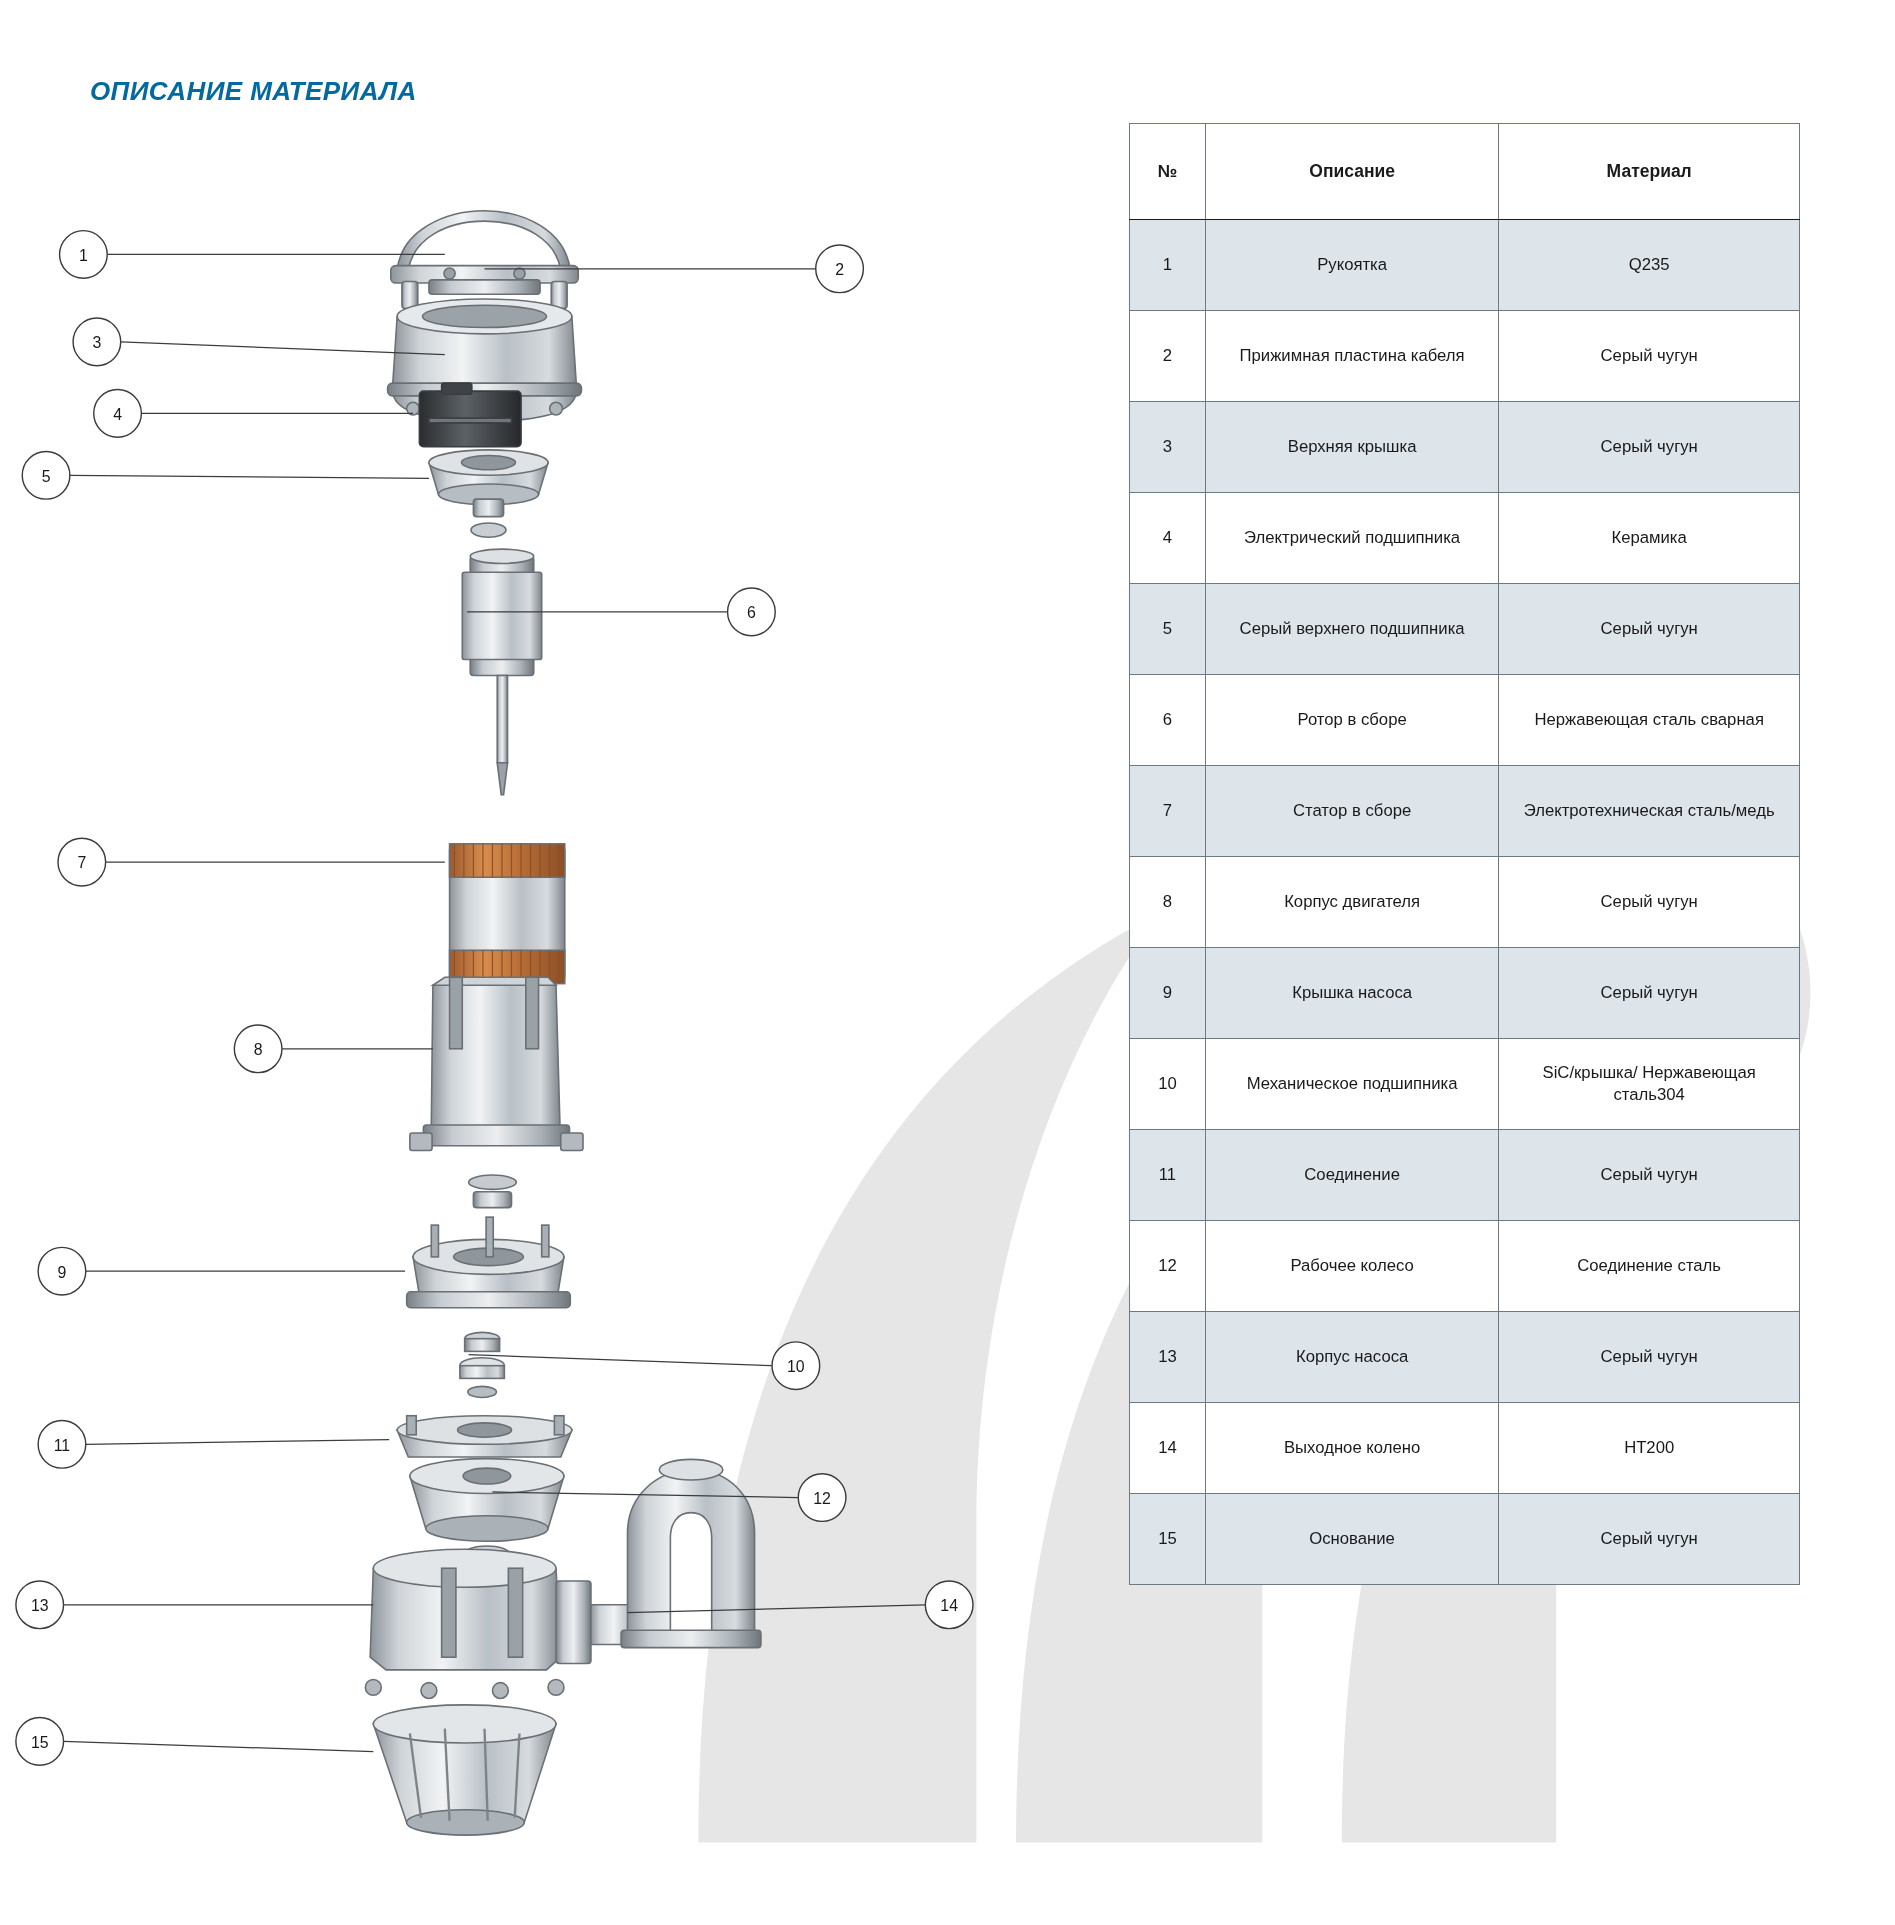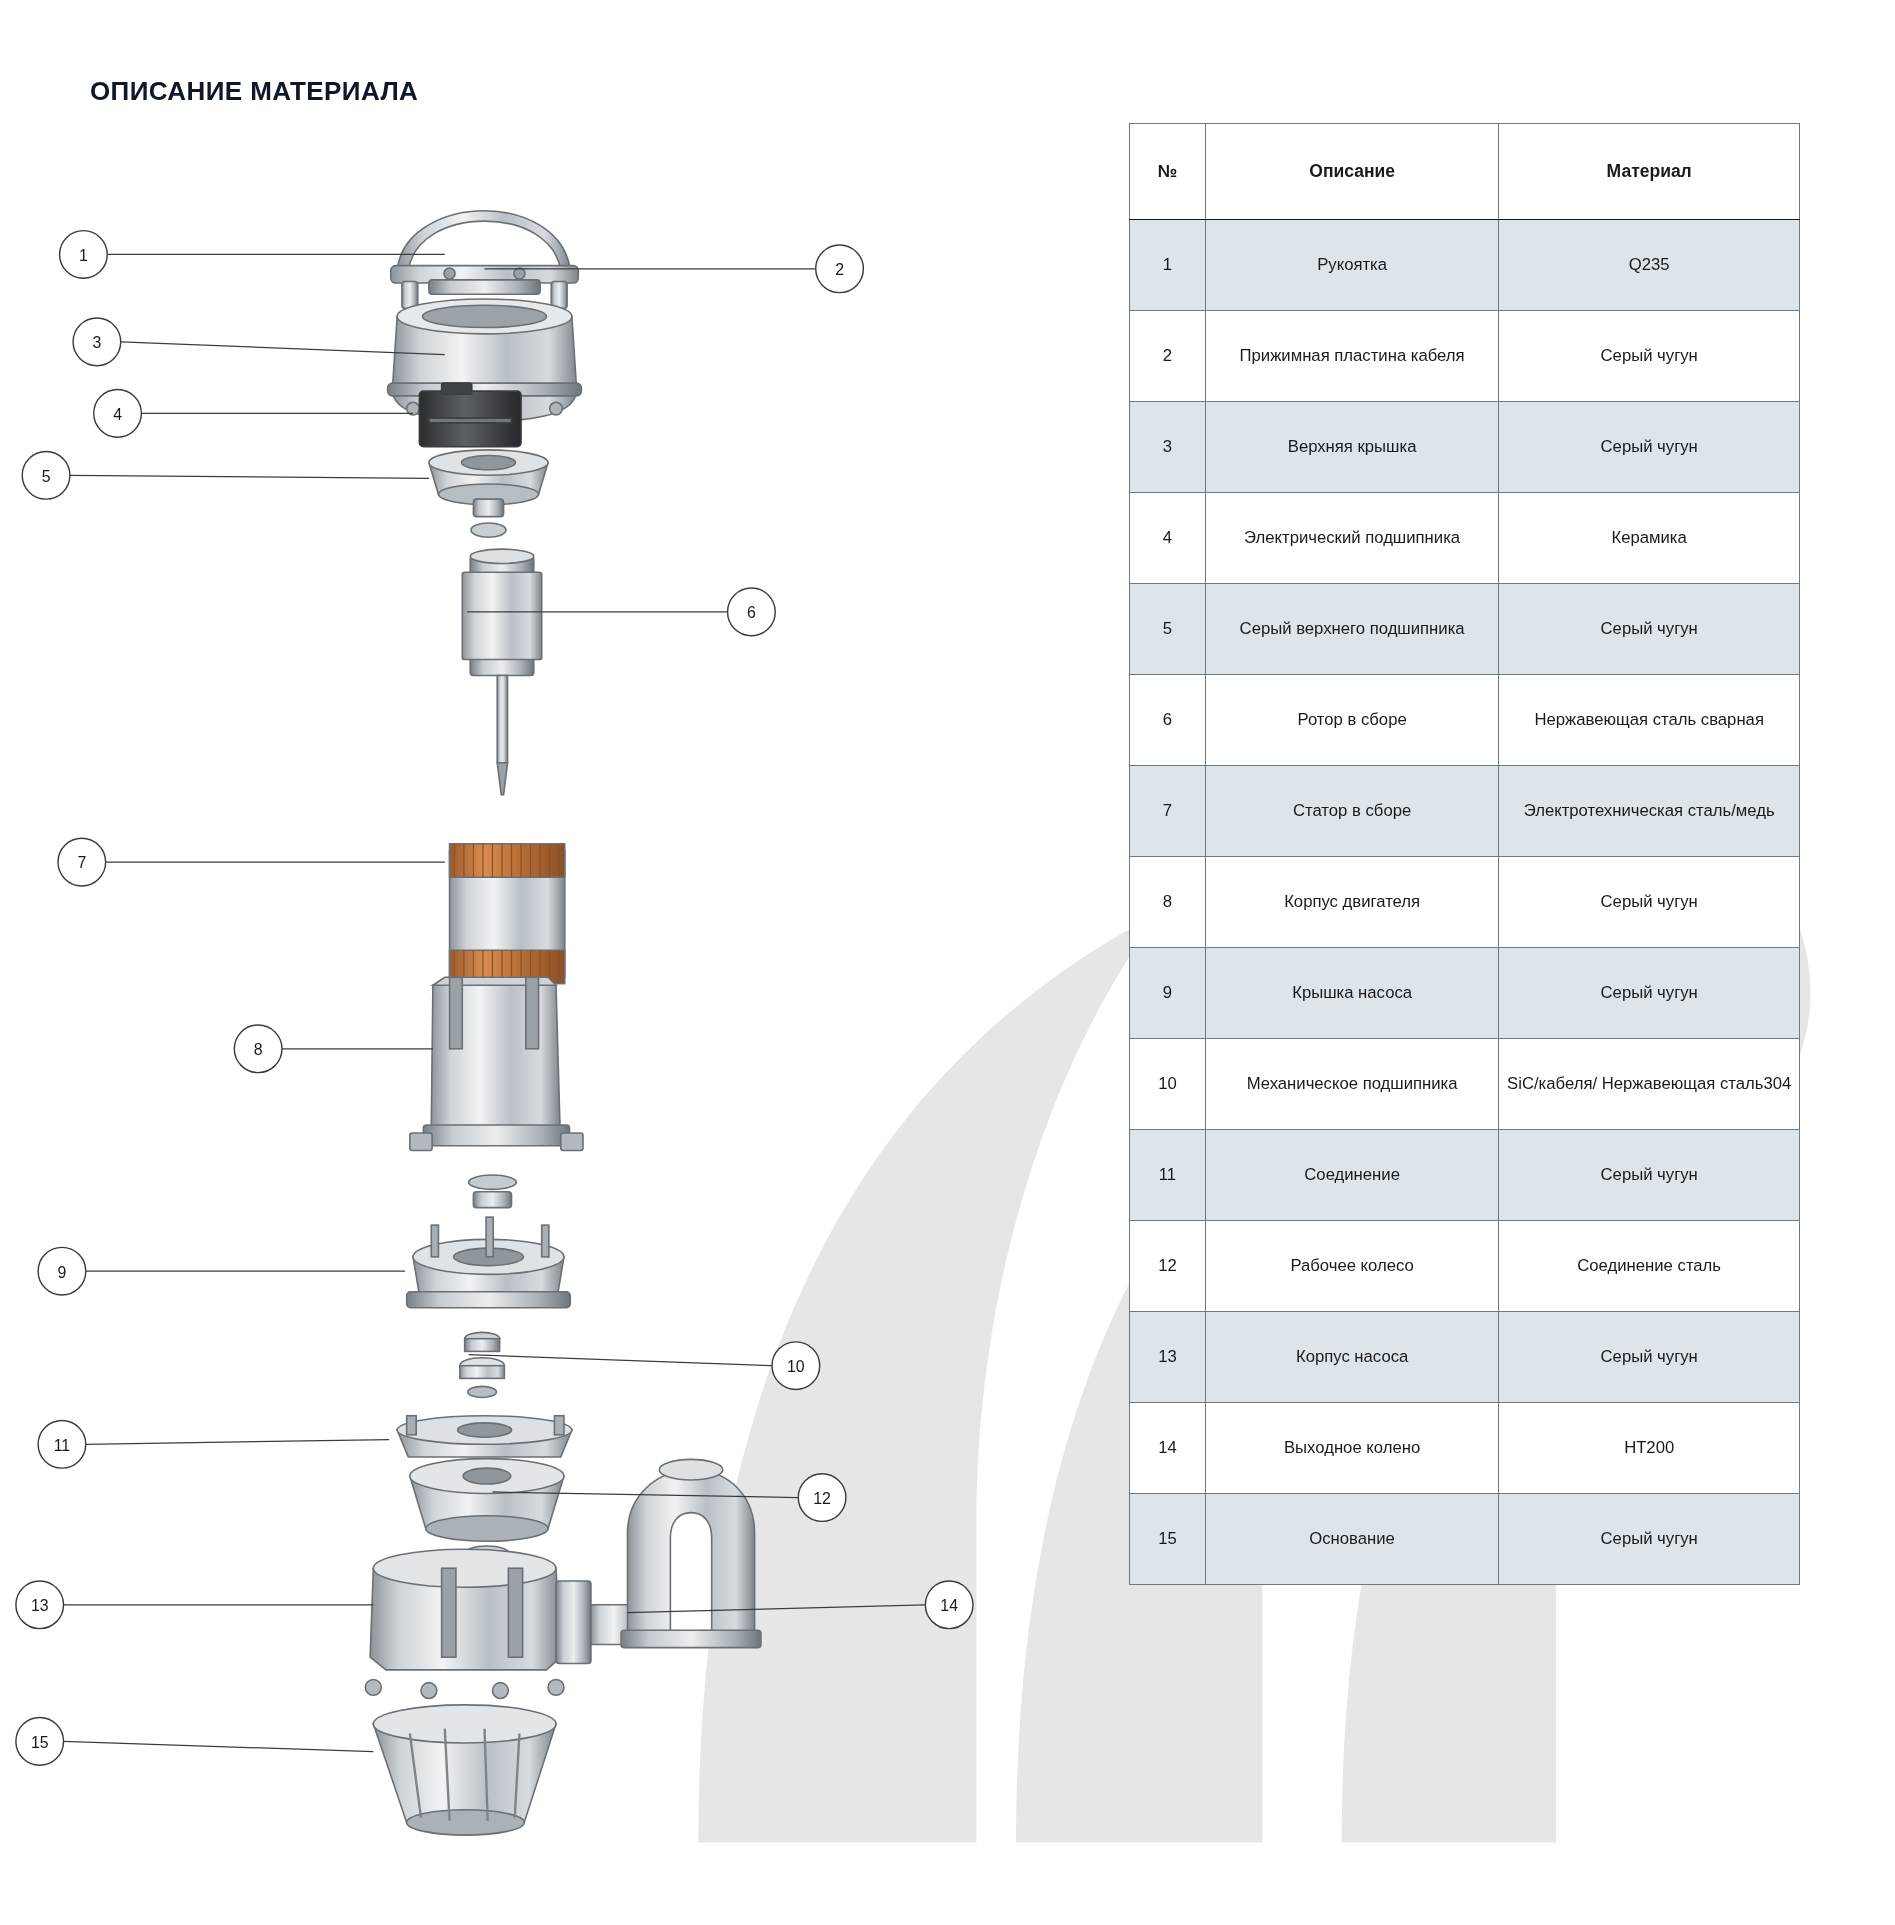--- a/index.html
+++ b/index.html
@@ -27,21 +27,22 @@
   #watermark svg { display:block; }
 
   
   #page-title {
     position: absolute;
     left: 90px;
     top: 76px;
     font-size: 26px;
     font-weight: bold;
     letter-spacing: 0.4px;
-    color: #0f172a;
+    color: #0369a1;
+    font-style: italic;
   }
 
   
   #diagram {
     position: absolute;
     left: 0px;
     top: 183px;
     width: 1112px;
     height: 1668px;
   }
@@ -392,21 +393,21 @@
         <td>Серый чугун</td>
       </tr>
       <tr class="shaded">
         <td class="cell-num">9</td>
         <td>Крышка насоса</td>
         <td>Серый чугун</td>
       </tr>
       <tr class="plain">
         <td class="cell-num">10</td>
         <td>Механическое подшипника</td>
-        <td>SiC/кабеля/ Нержавеющая сталь304</td>
+        <td>SiC/крышка/ Нержавеющая сталь304</td>
       </tr>
       <tr class="shaded">
         <td class="cell-num">11</td>
         <td>Соединение</td>
         <td>Серый чугун</td>
       </tr>
       <tr class="plain">
         <td class="cell-num">12</td>
         <td>Рабочее колесо</td>
         <td>Соединение сталь</td>

